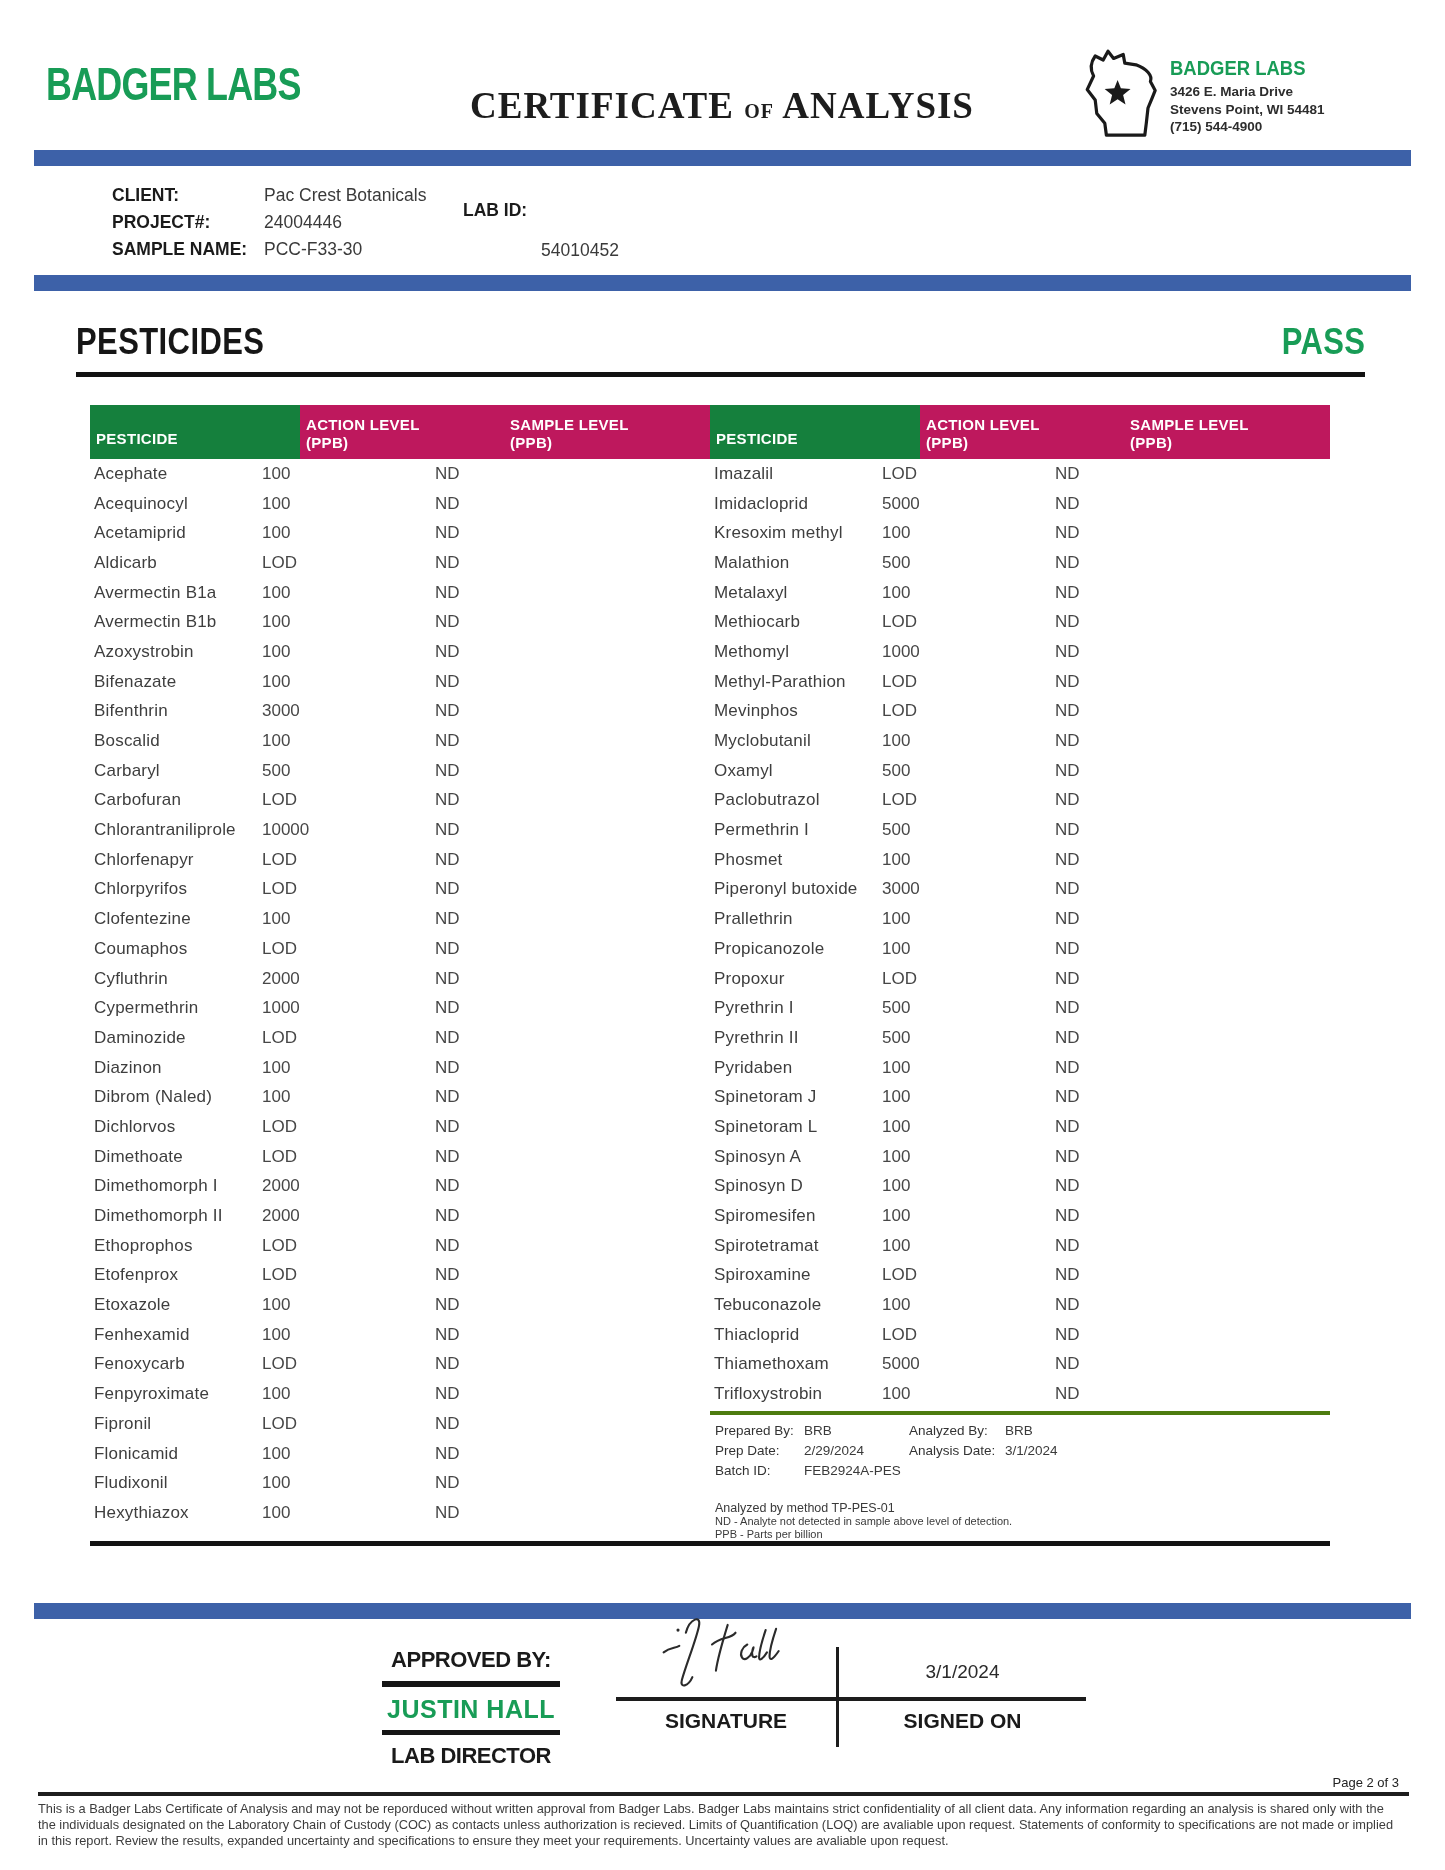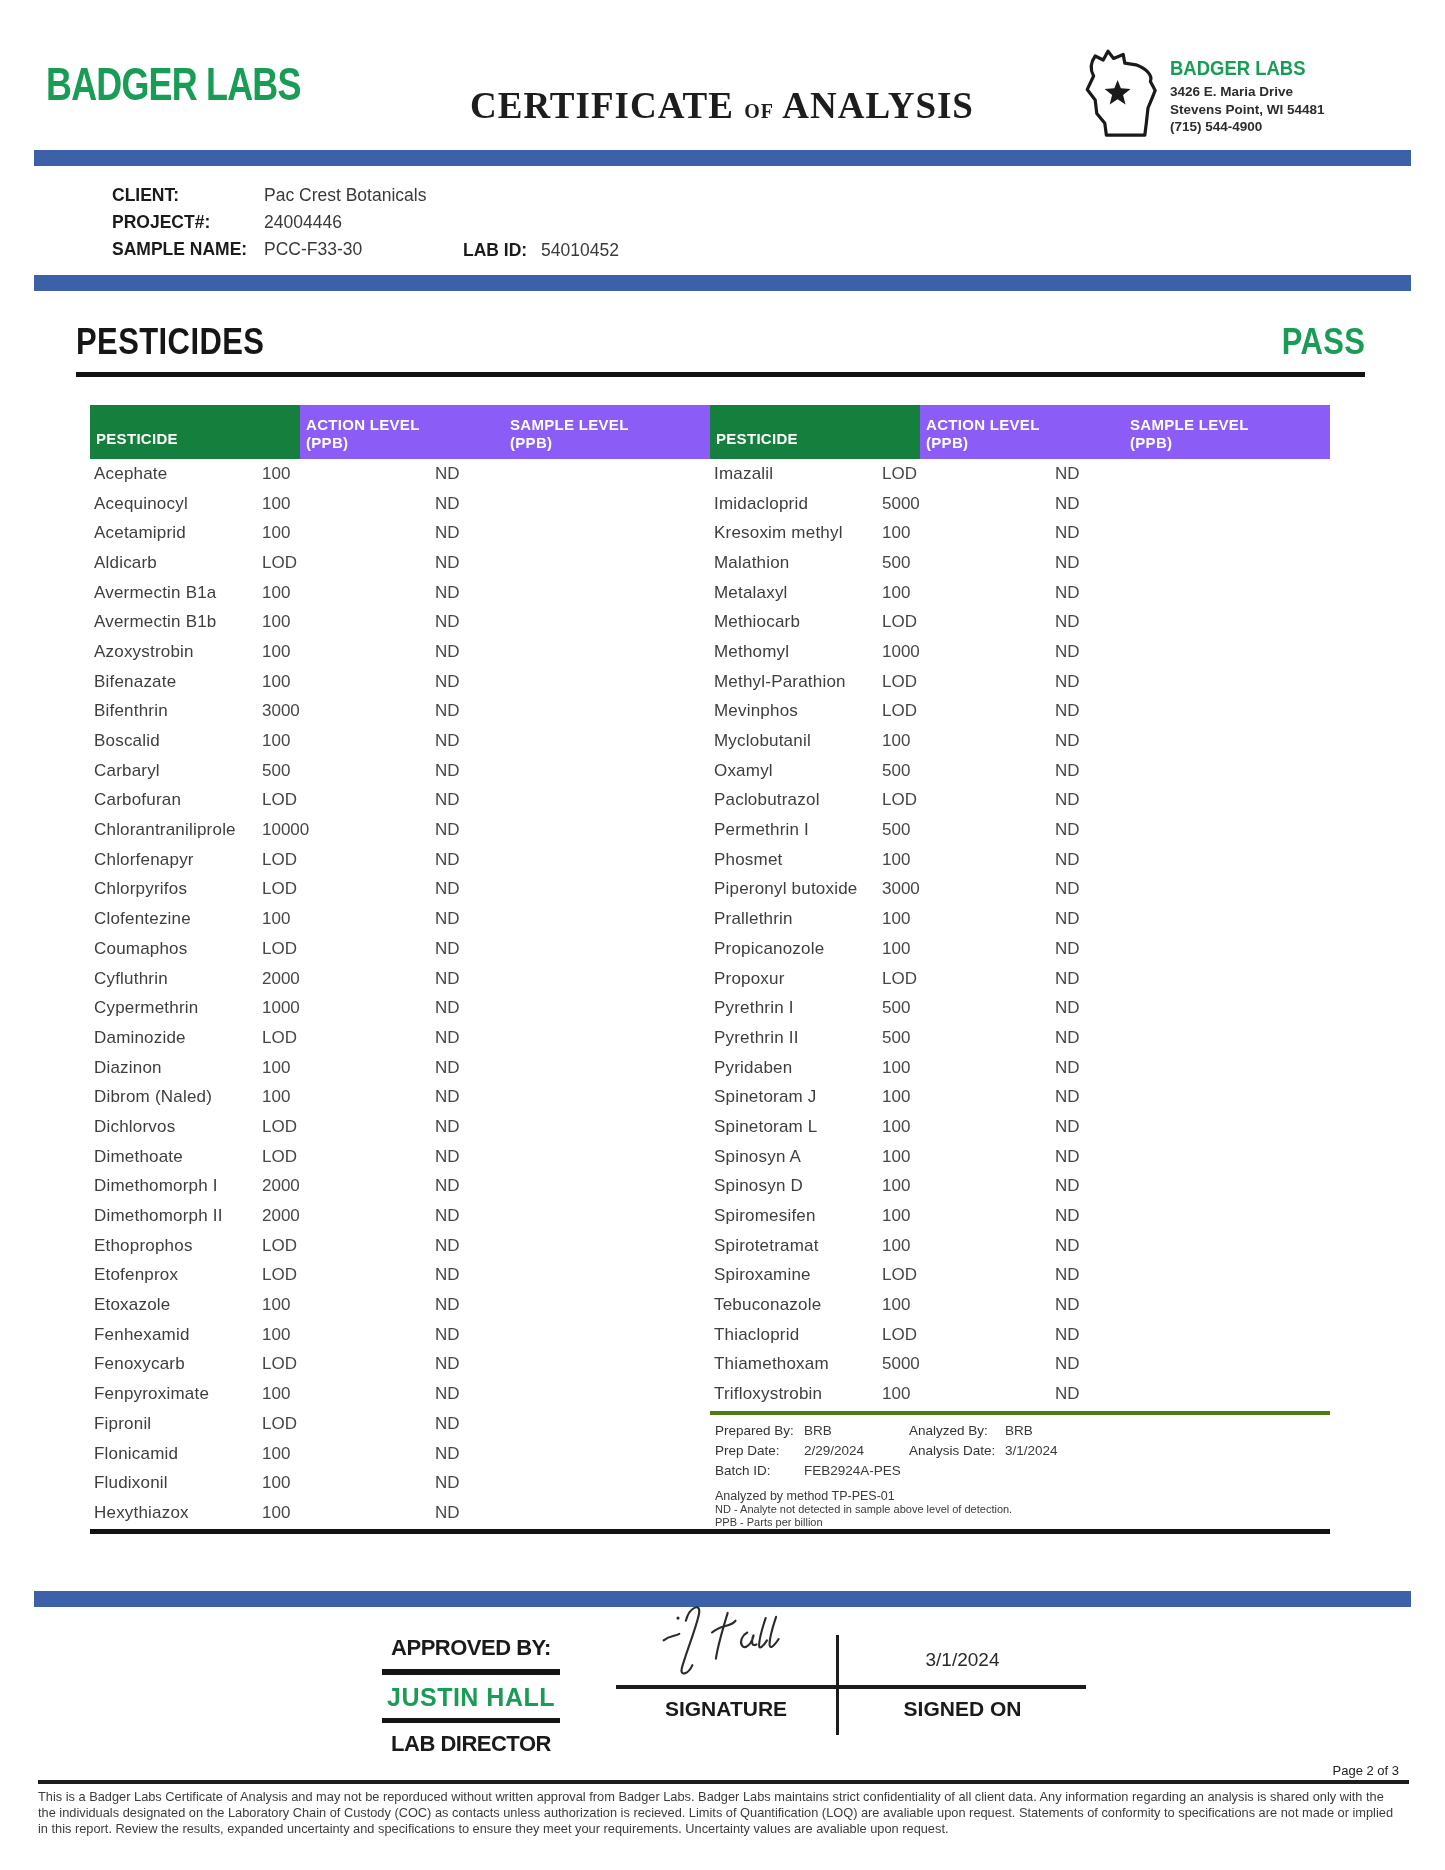--- a/index.html
+++ b/index.html
@@ -27,51 +27,51 @@
   .bar2 { margin-top:12px; }
   .bar3 { margin-top:57px; }
 
   
   .info { margin:16px 0 0 112px; position:relative; width:800px; }
   .info-row { display:flex; height:27px; align-items:center; font-size:17.5px; }
   .info-label { width:152px; font-weight:bold; color:#1b1b1b; }
   .info-value { color:#3a3a3a; }
   .labid { position:absolute; left:351px; bottom:2px; display:flex; font-size:17.5px; }
   .labid-label { font-weight:bold; color:#1b1b1b; width:78px; }
-  .labid-value { color:#3a3a3a; }
+  .labid-value { color:#3a3a3a;margin-top:40px; }
 
   
   .sect { margin:30px 80px 0 76px; display:flex; justify-content:space-between; align-items:flex-end;
           border-bottom:5px solid #121212; padding-bottom:9px; }
   .sect-title { font-size:36px; font-weight:bold; color:#161616; letter-spacing:0.5px;
                 transform:scaleX(.86); transform-origin:left bottom; }
   .sect-pass { font-size:36px; font-weight:bold; color:#189C56; letter-spacing:0.5px;
                transform:scaleX(.86); transform-origin:right bottom; }
 
   
   .tbl { margin:28px 115px 0 90px; display:flex; border-bottom:5px solid #131313; }
   .half { width:50%; display:flex; flex-direction:column; }
   .thead { display:flex; height:54px; }
   .th-pest { width:210px; background:#15803d; color:#fff; display:flex; align-items:flex-end;
              padding:0 0 12px 6px; font-size:15px; font-weight:bold; letter-spacing:0.3px; }
-  .th-rest { flex:1; background:#8b5cf6; color:#fff; display:flex; }
+  .th-rest { flex:1; background:#be185d; color:#fff; display:flex; }
   .th-col { display:flex; flex-direction:column; justify-content:flex-end; padding-bottom:7px;
             font-size:15px; font-weight:bold; line-height:18px; letter-spacing:0.3px; }
   .th-action { width:210px; padding-left:6px; }
   .th-sample { flex:1; }
   .trow { display:grid; grid-template-columns:172px 173px 1fr; height:29.7px; align-items:center; }
   .c-name { padding-left:4px; font-size:17px; color:#3e3e3e; letter-spacing:0.2px; white-space:nowrap; }
   .c-val  { font-size:17px; color:#474747; }
 
   
   .analysis { border-top:4px solid #4d7c0f; margin-top:2px; flex:1; padding:6px 0 0 5px; }
   .an-row { display:grid; grid-template-columns:89px 105px 96px 1fr; font-size:13.5px; color:#3a3a3a;
             line-height:20px; }
   .an-label { color:#333; }
-  .an-note1 { font-size:12.5px; color:#3a3a3a; line-height:14px; margin-top:8px; }
+  .an-note1 { font-size:12.5px; color:#3a3a3a; line-height:14px; margin-top:20px; }
   .an-note  { font-size:11px; color:#3a3a3a; line-height:13px; }
 
   
   .approval { display:flex; margin:28px 0 0 382px; }
   .approver { width:178px; text-align:center; }
   .approved-label { font-size:22px; font-weight:bold; color:#1a1a1a; padding-bottom:8px; white-space:nowrap;
                     letter-spacing:-0.5px;}
   .rule-dbl { height:3px; border-top:3px solid #151515; border-bottom:3px solid #151515; }
   .approver-name { font-size:25px; font-weight:bold; color:#189C56; padding:8px 0 6px; letter-spacing:0.5px;
                    white-space:nowrap; }

